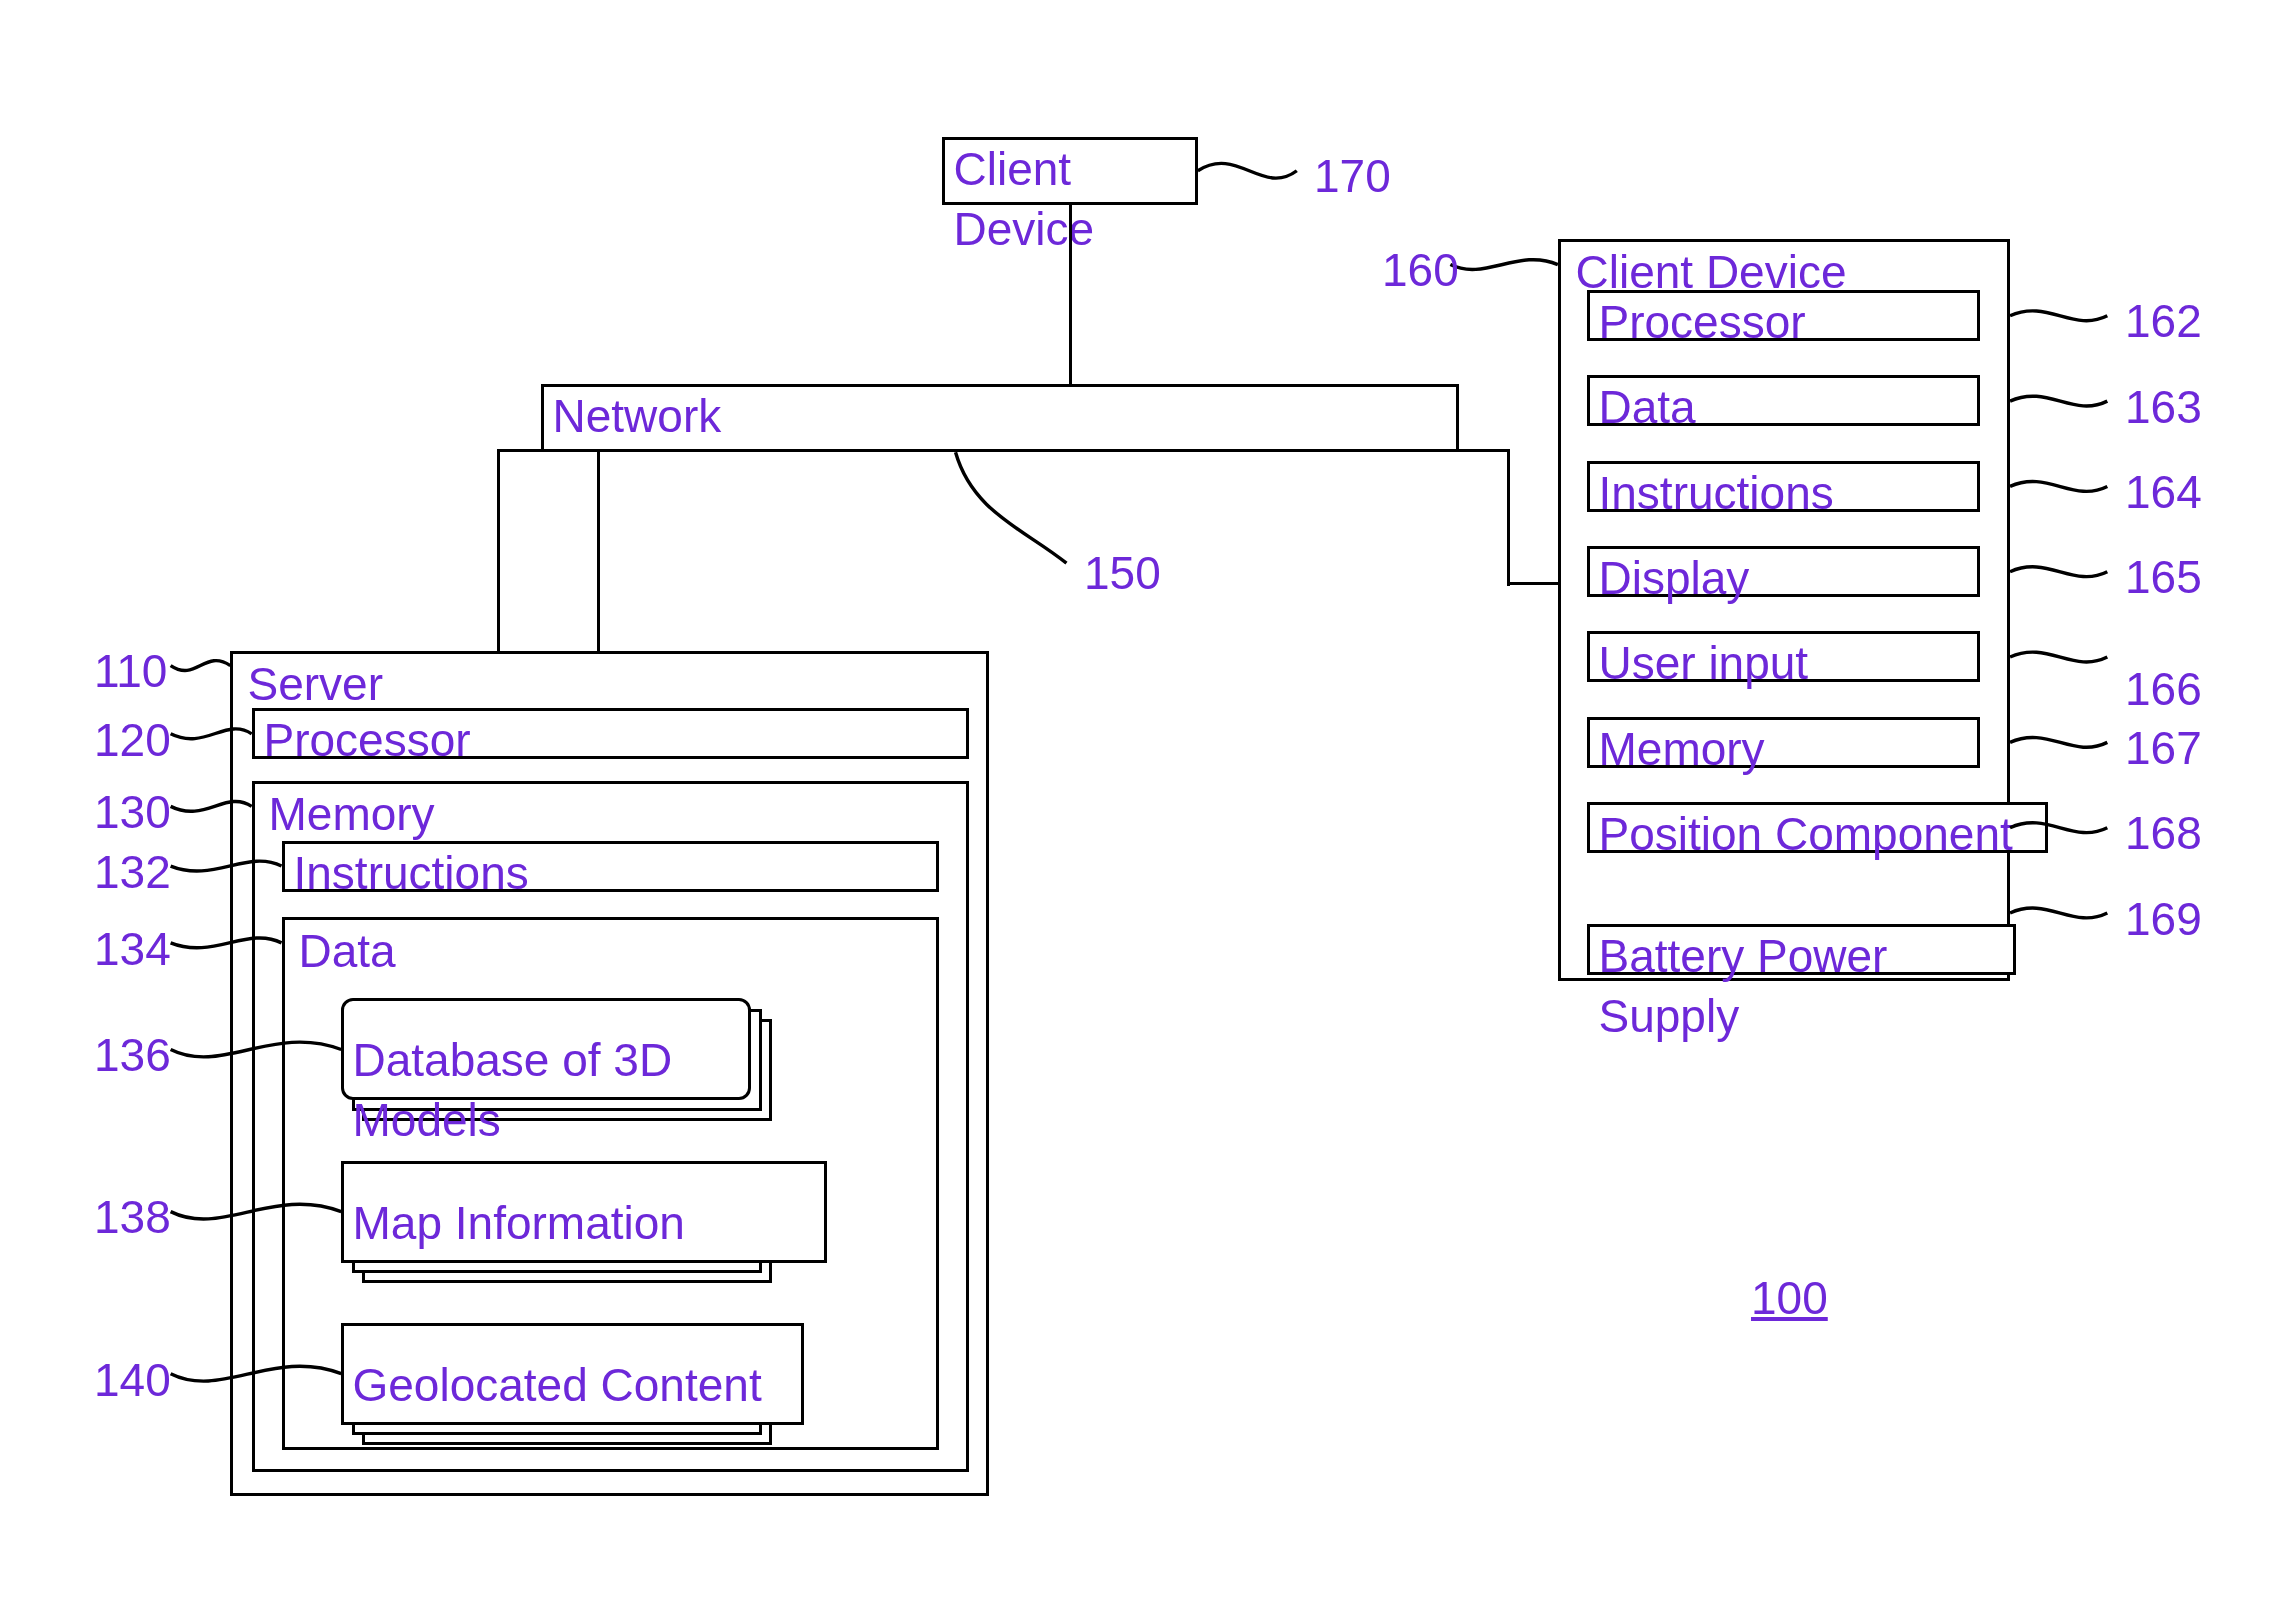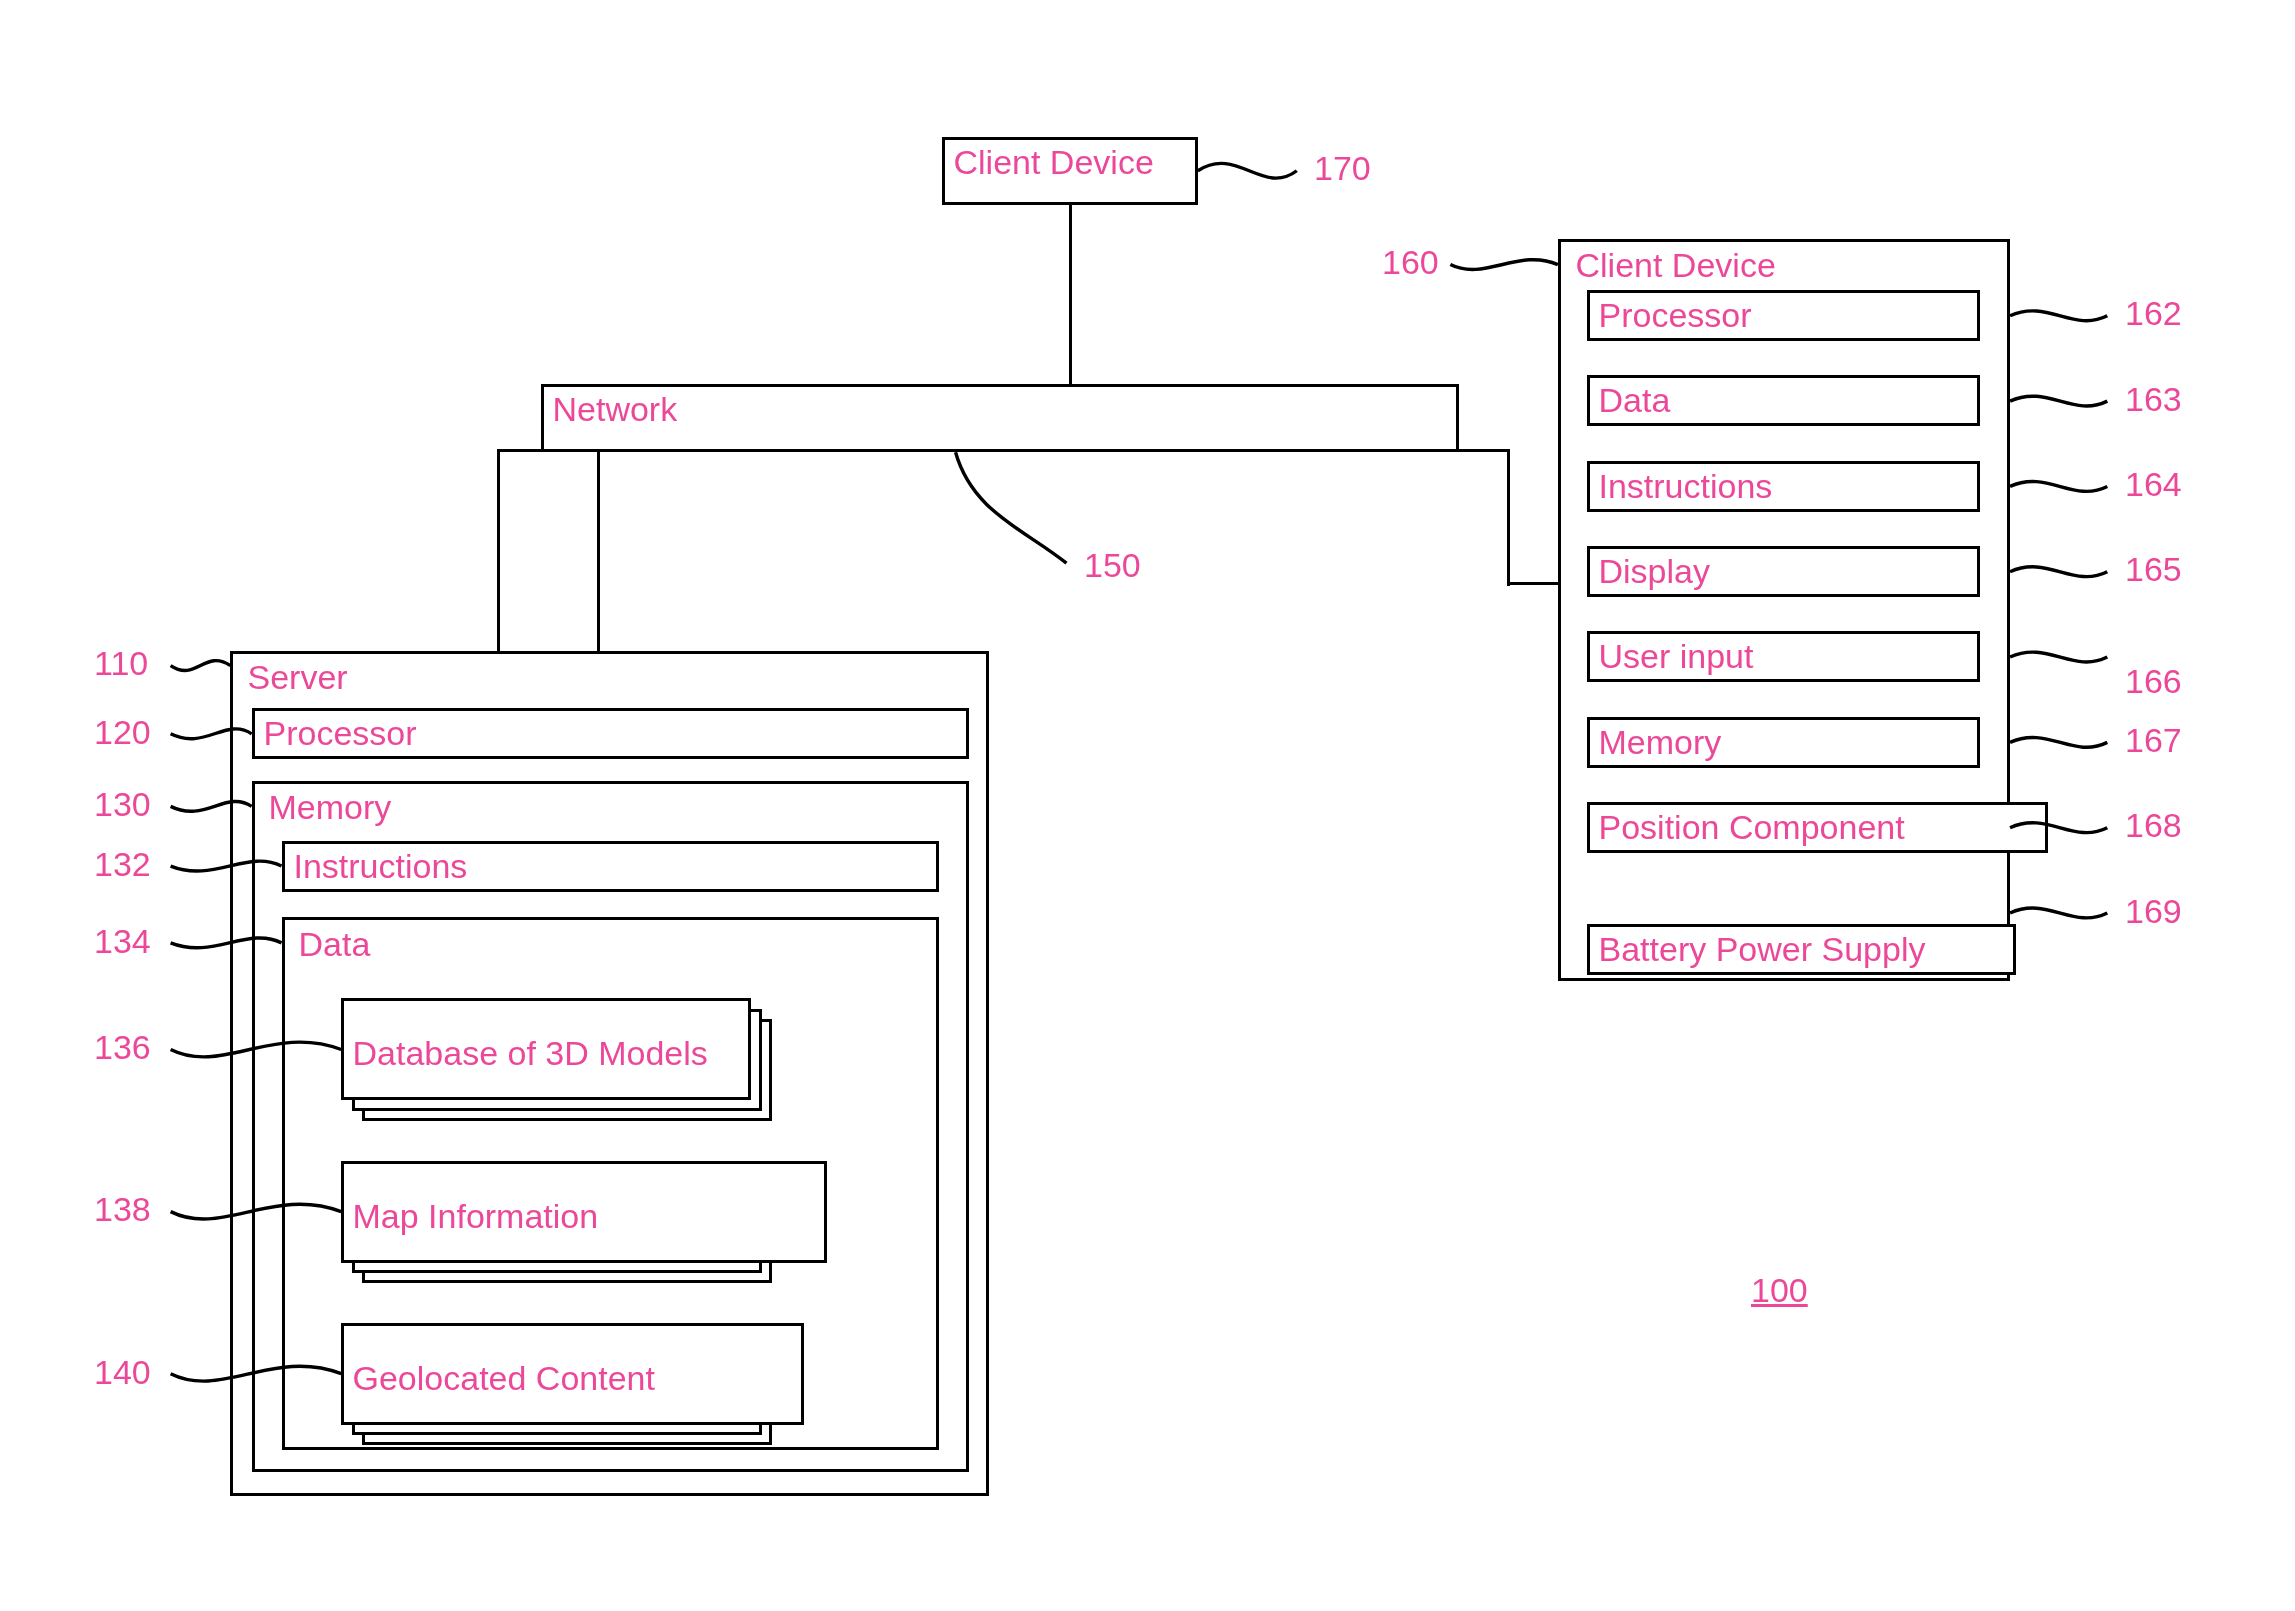--- a/index.html
+++ b/index.html
@@ -5,22 +5,22 @@
   html, body {
     margin: 0;
     padding: 0;
     background: #fff;
   }
   .canvas {
     position: relative;
     width: 2295px;
     height: 1611px;
     font-family: Arial, Helvetica, sans-serif;
-    font-size: 34px;
-    color: #ec4899;
+    font-size: 46px;
+    color: #6d28d9;
   }
   .box {
     position: absolute;
     box-sizing: border-box;
     border: 3.4px solid #000;
     background: #fff;
   }
   .label {
     position: absolute;
     white-space: nowrap;
@@ -112,21 +112,21 @@
 
   <div class="box" style="left:282px; top:917px; width:657px; height:533px;"></div>
   <div class="label innerlabel" style="position:absolute; left:290px; top:922px;">Data</div>
   <svg class="leader" style="left:0;top:0;width:2295px;height:1611px;" viewBox="0 0 2690 1888" width="2295" height="1611">
     <path d="M 330 1105 C 290 1085, 250 1125, 200 1105" stroke="#000" stroke-width="4" fill="none"></path>
   </svg>
   <div class="label" style="left:94px; top:922px;">134</div>
 
   <div class="box" style="left:362px; top:1019px; width:410px; height:102px;"></div>
   <div class="box" style="left:352px; top:1009px; width:410px; height:102px;"></div>
-  <div class="box" style="left:341px; top:998px; width:410px; height:102px;">
+  <div class="box" style="left:341px; top:998px; width:410px; height:102px;border-radius:12px;">
     <div class="innerlabel" style="padding-top:30px;">Database of 3D Models</div>
   </div>
   <svg class="leader" style="left:0;top:0;width:2295px;height:1611px;" viewBox="0 0 2690 1888" width="2295" height="1611">
     <path d="M 400 1230 C 320 1200, 260 1260, 200 1230" stroke="#000" stroke-width="4" fill="none"></path>
   </svg>
   <div class="label" style="left:94px; top:1028px;">136</div>
 
   <div class="box" style="left:362px; top:1181px; width:410px; height:102px;"></div>
   <div class="box" style="left:352px; top:1171px; width:410px; height:102px;"></div>
   <div class="box" style="left:341px; top:1161px; width:486px; height:102px;">

